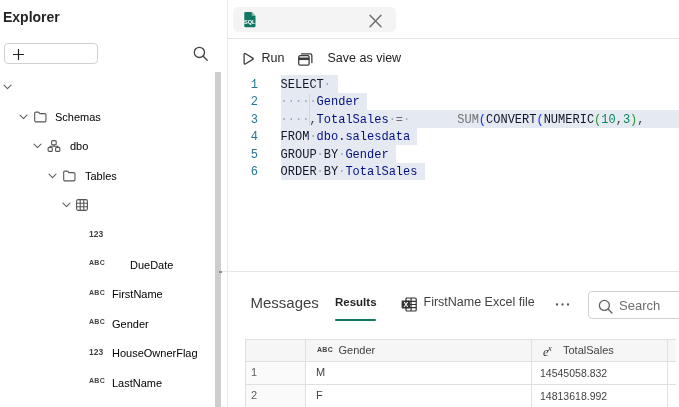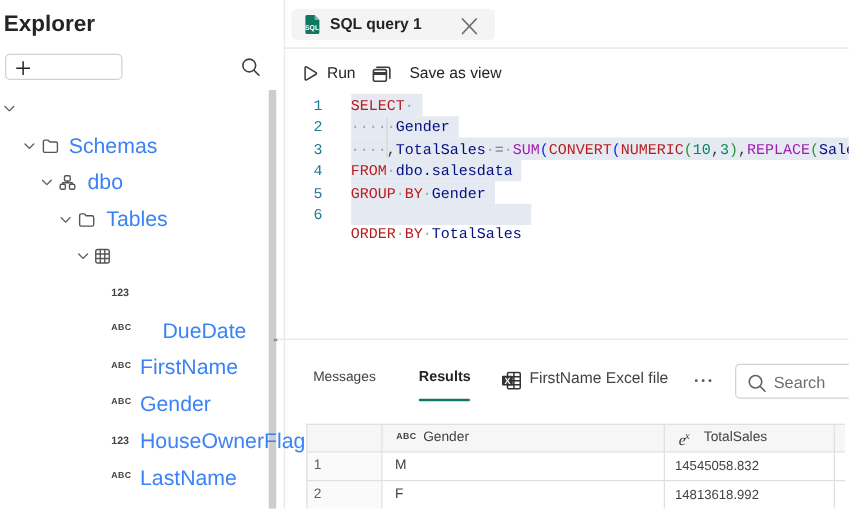--- a/index.html
+++ b/index.html
@@ -1,44 +1,44 @@
 <!DOCTYPE html>
 <html><head>
 <meta charset="utf-8">
 <style>
 * { margin:0; padding:0; box-sizing:border-box; }
 html,body { width:679px; height:407px; background:#fff; overflow:hidden; }
 body { font-family:"Liberation Sans", sans-serif; color:#242424; position:relative; }
 .abs { position:absolute; }
 .row { position:absolute; height:20px; }
 .row svg { position:absolute; }
-.lbl { position:absolute; font-size:17px; color:#3b82f6; white-space:nowrap; line-height:20px; top:0; }
+.lbl { position:absolute; font-size:11px; color:#000000; white-space:nowrap; line-height:20px; top:0; }
 .chev { stroke:#5f5f5f; stroke-width:1.1; fill:none; stroke-linecap:round; stroke-linejoin:round; }
 .ticon { font-weight:bold; color:#424242; letter-spacing:0.3px; position:absolute; }
 
 .codeline { position:absolute; left:280.6px; font-family:"Liberation Mono", monospace; font-size:12px; line-height:17.5px; white-space:pre; }
 .hl { }
 .gut { position:absolute; width:24px; text-align:right; font-family:"Liberation Mono", monospace; font-size:12px; line-height:17.5px; color:#237893; left:234px; }
-.kw { color:#b91c1c; }
+.kw { color:#0f172a; }
 .id { color:#001080; }
-.fn { color:#a21caf; }
+.fn { color:#737373;margin-left:47px; }
 .num { color:#098658; }
 .pc { color:#3b3b3b; }
 .op { color:#6e6e6e; }
 .p1 { color:#0431fa; }
 .p2 { color:#319331; }
 .ws { color:#9aa8b5; }
 
 .gl { position:absolute; background:#e0e0e0; }
 .gtxt { position:absolute; font-size:11px; color:#424242; white-space:nowrap; }
 </style>
 </head>
 <body>
 
-<div class="abs" style="left:3px; top:9px; font-size:18px; font-weight:bold; color:#242424;">Explorer</div>
+<div class="abs" style="left:3px; top:9px; font-size:14px; font-weight:bold; color:#242424;">Explorer</div>
 
 <div class="abs" style="left:4px; top:43px; width:94px; height:21px; border:1px solid #d1d1d1; border-radius:4px; background:#fff;">
   <svg class="abs" style="left:7px; top:3.5px;" width="13" height="13" viewBox="0 0 13 13">
       <path d="M6.5 1 V12 M1 6.5 H12" stroke="#242424" stroke-width="1.2" fill="none"></path>
     </svg>
 </div>
 
 <svg class="abs" style="left:192px; top:45px;" width="17" height="17" viewBox="0 0 17 17">
     <circle cx="7.4" cy="7.4" r="5.1" stroke="#424242" stroke-width="1.3" fill="none"></circle>
     <path d="M11.2 11.2 L15.2 15.2" stroke="#424242" stroke-width="1.3" stroke-linecap="round"></path>
@@ -125,21 +125,20 @@
   <div class="lbl" style="left:112px;">LastName</div>
 </div>
 
 <div class="abs" style="left:233px; top:6.5px; width:163px; height:25.5px; background:#f4f4f4; border-radius:5px;">
 
   <svg class="abs" style="left:10px; top:4.5px;" width="14" height="17" viewBox="0 0 14 17">
     <path d="M2.5 1 h6.2 L12.5 5 v10 a1.2 1.2 0 0 1 -1.2 1.2 h-8.8 a1.2 1.2 0 0 1 -1.2 -1.2 v-12.8 a1.2 1.2 0 0 1 1.2 -1.2 z" fill="#0f7862"></path>
     <path d="M8.7 1 L12.5 5 H9.7 a1 1 0 0 1 -1 -1 z" fill="#7db8a9"></path>
     <text x="6.7" y="13.4" font-size="5.6" font-weight="bold" fill="#fff" text-anchor="middle" font-family="Liberation Sans, sans-serif">SQL</text>
   </svg>
-  <div class="abs" style="left:31px; top:0; line-height:25.5px; font-size:12.5px; font-weight:bold; color:#242424;">SQL query 1</div>
   <svg class="abs" style="left:136px; top:7px;" width="13" height="14" viewBox="0 0 13 14">
       <path d="M1 1.2 L12 12.8 M12 1.2 L1 12.8" stroke="#6d6d6d" stroke-width="1.4" stroke-linecap="round"></path>
     </svg>
 </div>
 <div class="abs" style="left:228px; top:38px; width:451px; height:1px; background:#e3e3e3;"></div>
 
 <svg class="abs" style="left:242px; top:51.5px;" width="13" height="13" viewBox="0 0 13 13">
     <path d="M2.1 2.2 a0.75 0.75 0 0 1 1.12 -0.65 l7.6 4.55 a0.75 0.75 0 0 1 0 1.3 l-7.6 4.55 a0.75 0.75 0 0 1 -1.12 -0.65 z" stroke="#3b3b3b" stroke-width="1.25" fill="none" stroke-linejoin="round"></path>
   </svg>
 <div class="abs" style="left:261.5px; top:51.5px; font-size:12.5px; line-height:13px; color:#242424;">Run</div>
@@ -165,26 +164,26 @@
 <div class="abs" style="left:280.6px; top:145px; width:115.2px; height:17.5px; background:#e5e9f2;"></div>
 <div class="abs" style="left:280.6px; top:162.5px; width:144px; height:17.5px; background:#e5e9f2;"></div>
 
 <div class="abs" style="left:309px; top:94px; width:1px; height:32px; background:#d6d6d6;"></div>
 
 <div class="codeline" style="top:76.5px;"><span class="hl"><span class="kw">SELECT</span><span class="ws">·</span> </span></div>
 <div class="codeline" style="top:94px;"><span class="hl"><span class="ws">·····</span><span class="id">Gender</span> </span></div>
 <div class="codeline" style="top:111.5px;"><span class="hl"><span class="ws">····</span><span class="pc">,</span><span class="id">TotalSales</span><span class="ws">·</span><span class="op">=</span><span class="ws">·</span><span class="fn">SUM</span><span class="p1">(</span><span class="kw">CONVERT</span><span class="p1">(</span><span class="kw">NUMERIC</span><span class="p2">(</span><span class="num">10</span><span class="pc">,</span><span class="num">3</span><span class="p2">)</span><span class="pc">,</span><span class="fn">REPLACE</span><span class="p2">(</span><span class="id">SalesAmount</span> </span></div>
 <div class="codeline" style="top:129px;"><span class="hl"><span class="kw">FROM</span><span class="ws">·</span><span class="id">dbo.salesdata</span> </span></div>
 <div class="codeline" style="top:146.5px;"><span class="hl"><span class="kw">GROUP</span><span class="ws">·</span><span class="kw">BY</span><span class="ws">·</span><span class="id">Gender</span> </span></div>
-<div class="codeline" style="top:164px;margin-top:15px;"><span class="hl"><span class="kw">ORDER</span><span class="ws">·</span><span class="kw">BY</span><span class="ws">·</span><span class="id">TotalSales</span> </span></div>
+<div class="codeline" style="top:164px;"><span class="hl"><span class="kw">ORDER</span><span class="ws">·</span><span class="kw">BY</span><span class="ws">·</span><span class="id">TotalSales</span> </span></div>
 
 <div class="abs" style="left:219px; top:271px; width:3px; height:2px; background:#8f8f8f;"></div>
 <div class="abs" style="left:222px; top:271px; width:457px; height:1px; background:#e6e6e6;"></div>
 
-<div class="abs" style="left:250.5px; top:295.5px; font-size:11px; line-height:13px; color:#424242;">Messages</div>
+<div class="abs" style="left:250.5px; top:295.5px; font-size:15px; line-height:13px; color:#424242;">Messages</div>
 <div class="abs" style="left:335px; top:295.5px; font-size:11.5px; line-height:13px; font-weight:bold; color:#242424;">Results</div>
 <div class="abs" style="left:335px; top:318.5px; width:41px; height:2.5px; background:#117865; border-radius:2px;"></div>
 
 <svg class="abs" style="left:401px; top:296.5px;" width="16" height="15" viewBox="0 0 16 15">
   <rect x="5" y="1" width="10.2" height="13" rx="1" stroke="#333" stroke-width="1.2" fill="none"></rect>
   <path d="M10.1 1 V14 M5 4.3 H15.2 M5 7.5 H15.2 M5 10.7 H15.2" stroke="#333" stroke-width="1.2"></path>
   <rect x="0.6" y="3.6" width="8.6" height="7.8" rx="0.8" fill="#333"></rect>
   <text x="4.9" y="10" font-size="7.2" font-weight="bold" fill="#fff" text-anchor="middle" font-family="Liberation Sans, sans-serif">X</text>
 </svg>
 <div class="abs" style="left:423.5px; top:295px; font-size:12.5px; line-height:14px; color:#424242;">FirstName Excel file</div>

